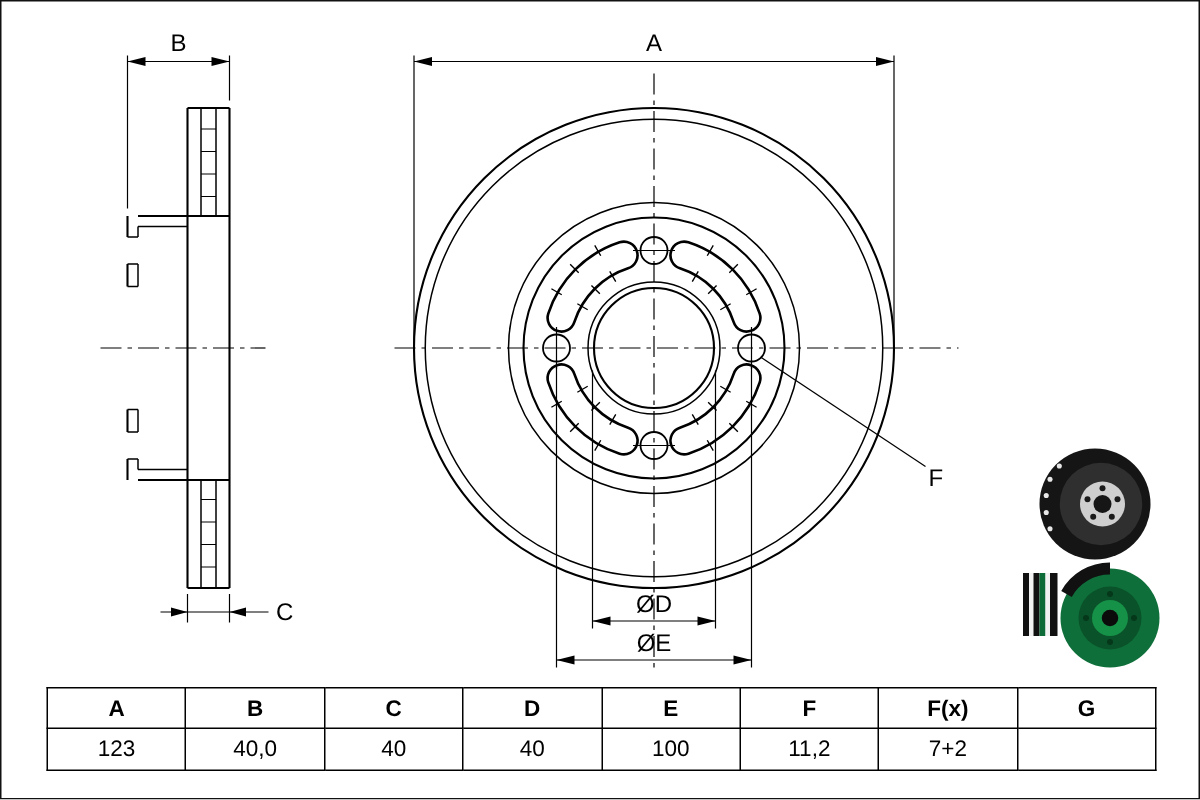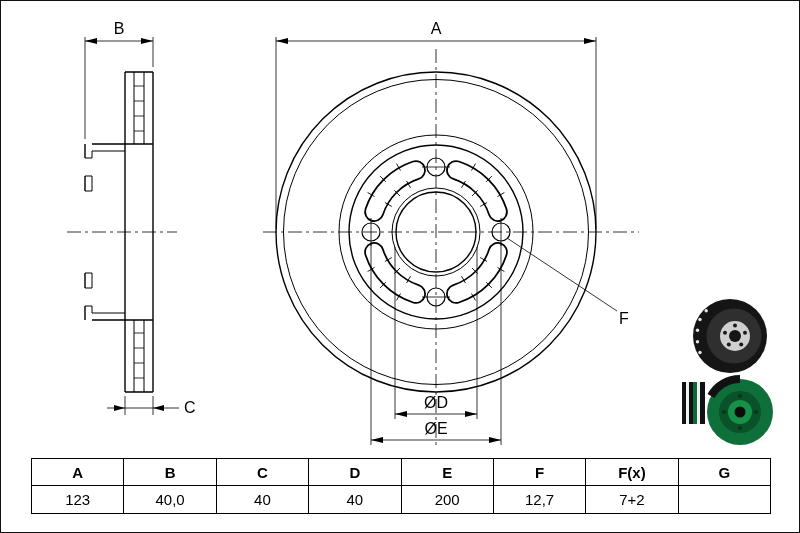--- a/index.html
+++ b/index.html
@@ -193,21 +193,21 @@
         <th>F(x)</th>
         <th>G</th>
       </tr>
     </thead>
     <tbody>
       <tr>
         <td>123</td>
         <td>40,0</td>
         <td>40</td>
         <td>40</td>
-        <td>200</td>
-        <td>12,7</td>
+        <td>100</td>
+        <td>11,2</td>
         <td>7+2</td>
         <td></td>
       </tr>
     </tbody>
   </table>
 
 </div>
 
 </body></html>

